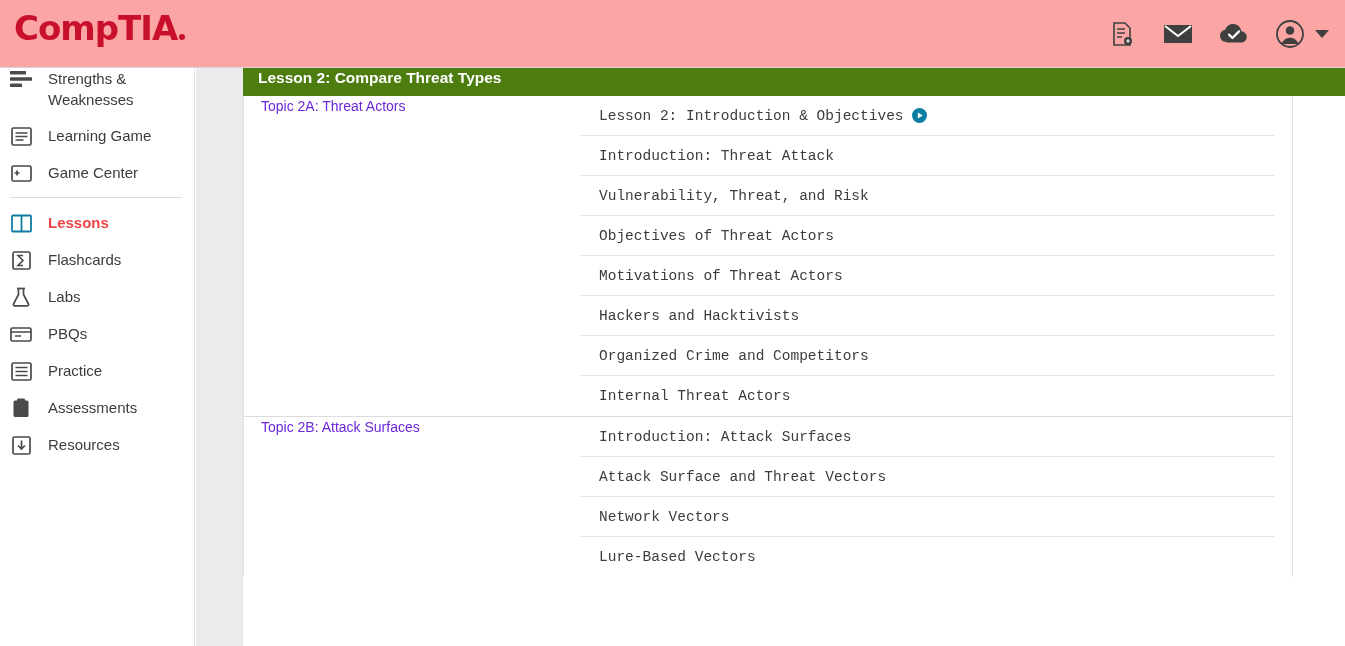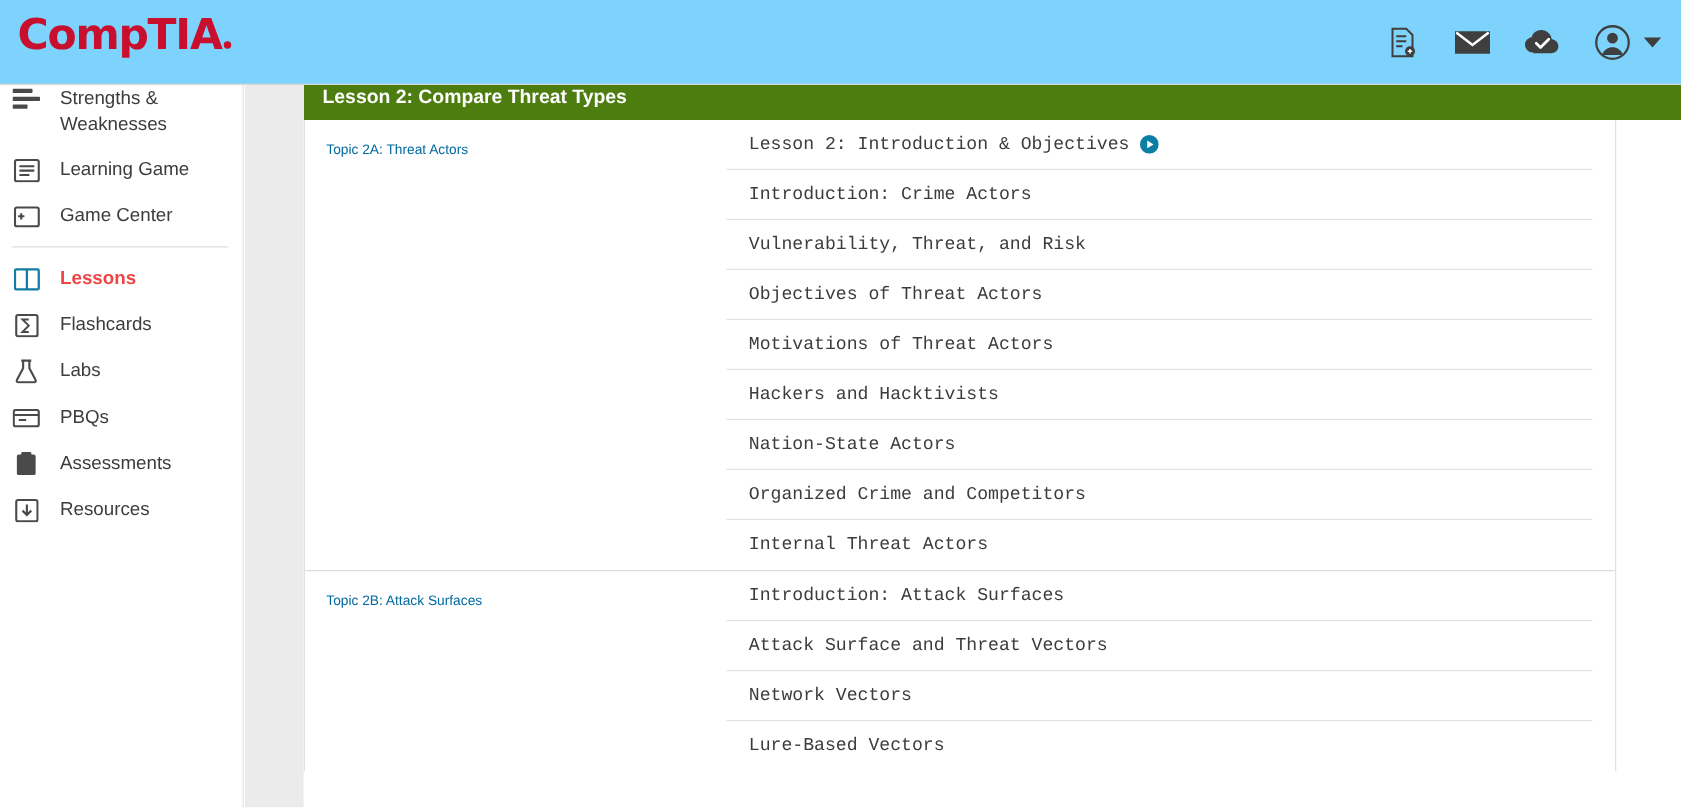--- a/index.html
+++ b/index.html
@@ -13,21 +13,21 @@
     position: relative;
     width: 1345px; height: 646px;
     background: #ffffff;
   }
 
   
   .header {
     position: absolute;
     top: 0; left: 0;
     width: 1345px; height: 68px;
-    background: #7dd3fc;
+    background: #fca5a5;
     border-bottom: 1px solid #d8d8d8;
     z-index: 20;
   }
   .logo {
     position: absolute;
     left: 14px; top: 8px;
     font-family: "DejaVu Sans", sans-serif;
     font-weight: bold;
     font-size: 34px;
     letter-spacing: -1px;
@@ -148,23 +148,23 @@
   }
   .topic-row {
     display: flex;
     align-items: stretch;
     border-bottom: 1px solid #dcdcdc;
   }
   .topic-row:last-child { border-bottom: none; }
   .topic-title {
     width: 337px;
     flex: 0 0 337px;
-    font-size: 11px;
-    color: #0369a1;
-    padding: 18px 10px 10px 17px;
+    font-size: 14px;
+    color: #6d28d9;
+    padding: 2px 10px 10px 17px;
   }
   .topic-items { flex: 1 1 auto; font-family: Liberation Mono, monospace; }
   .topic-item {
     height: 40px;
     display: flex;
     align-items: center;
     border-bottom: 1px solid #e3e3e3;
     font-size: 14.5px;
     color: #3c3c3c;
     padding-left: 18px;
@@ -289,20 +289,29 @@
     <div class="nav-item">
       <span class="nav-ico">
         <svg width="22" height="19" viewBox="0 0 22 19" fill="none" stroke="currentColor" stroke-width="1.7">
           <rect x="1" y="3" width="20" height="13" rx="1.5"></rect>
           <path d="M1 7h20M5 11h6"></path>
         </svg>
       </span>
       <span class="nav-label">PBQs</span>
     </div>
 
+    <div class="nav-item">
+      <span class="nav-ico">
+        <svg width="21" height="19" viewBox="0 0 21 19" fill="none" stroke="currentColor" stroke-width="1.7">
+          <rect x="1" y="1" width="19" height="17" rx="1.5"></rect>
+          <path d="M4.5 5.5h12M4.5 9.5h12M4.5 13.5h12"></path>
+        </svg>
+      </span>
+      <span class="nav-label">Practice</span>
+    </div>
 
     <div class="nav-item">
       <span class="nav-ico">
         <svg width="18" height="20" viewBox="0 0 18 20" fill="currentColor">
           <rect x="1.5" y="2.5" width="15" height="16.5" rx="1.5"></rect>
           <rect x="5" y="0.5" width="8" height="4" rx="1" fill="currentColor"></rect>
         </svg>
       </span>
       <span class="nav-label">Assessments</span>
     </div>
@@ -336,36 +345,33 @@
           <div class="topic-item">
             <span>Lesson 2: Introduction &amp; Objectives</span>
             <span class="play-icon">
               <svg width="15" height="15" viewBox="0 0 15 15" fill="currentColor">
                 <circle cx="7.5" cy="7.5" r="7.5"></circle>
                 <path d="M5.8 4.4l5 3.1-5 3.1z" fill="#ffffff"></path>
               </svg>
             </span>
           </div>
           <div class="topic-item">
-            <span>Introduction: Crime Actors</span>
+            <span>Introduction: Threat Attack</span>
           </div>
           <div class="topic-item">
             <span>Vulnerability, Threat, and Risk</span>
           </div>
           <div class="topic-item">
             <span>Objectives of Threat Actors</span>
           </div>
           <div class="topic-item">
             <span>Motivations of Threat Actors</span>
           </div>
           <div class="topic-item">
             <span>Hackers and Hacktivists</span>
-          </div>
-          <div class="topic-item">
-            <span>Nation-State Actors</span>
           </div>
           <div class="topic-item">
             <span>Organized Crime and Competitors</span>
           </div>
           <div class="topic-item">
             <span>Internal Threat Actors</span>
           </div>
         </div>
       </div>
 

